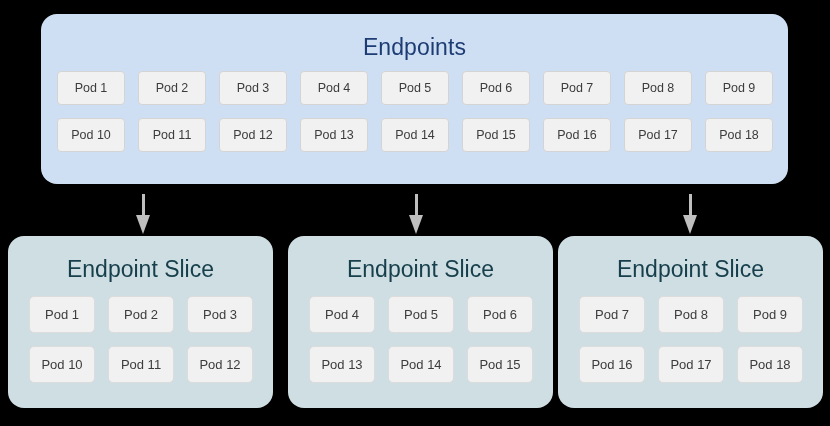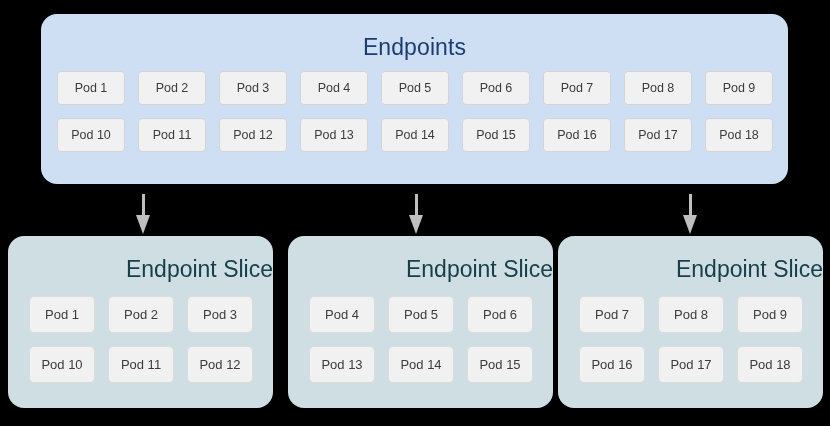--- a/index.html
+++ b/index.html
@@ -119,21 +119,21 @@
   }
   .slice-1 { left: 8px; }
   .slice-2 { left: 288px; }
   .slice-3 { left: 558px; }
 
   .slice-title {
     position: absolute;
     top: 22px;
     left: 0;
     width: 100%;
-    text-align: right;
+    text-align: center;
     font-size: 23px;
     color: #17404c;
     font-weight: 400;
     line-height: 1;
   }
 
   .slice-grid {
     position: absolute;
     left: 21px;
     top: 60px;

